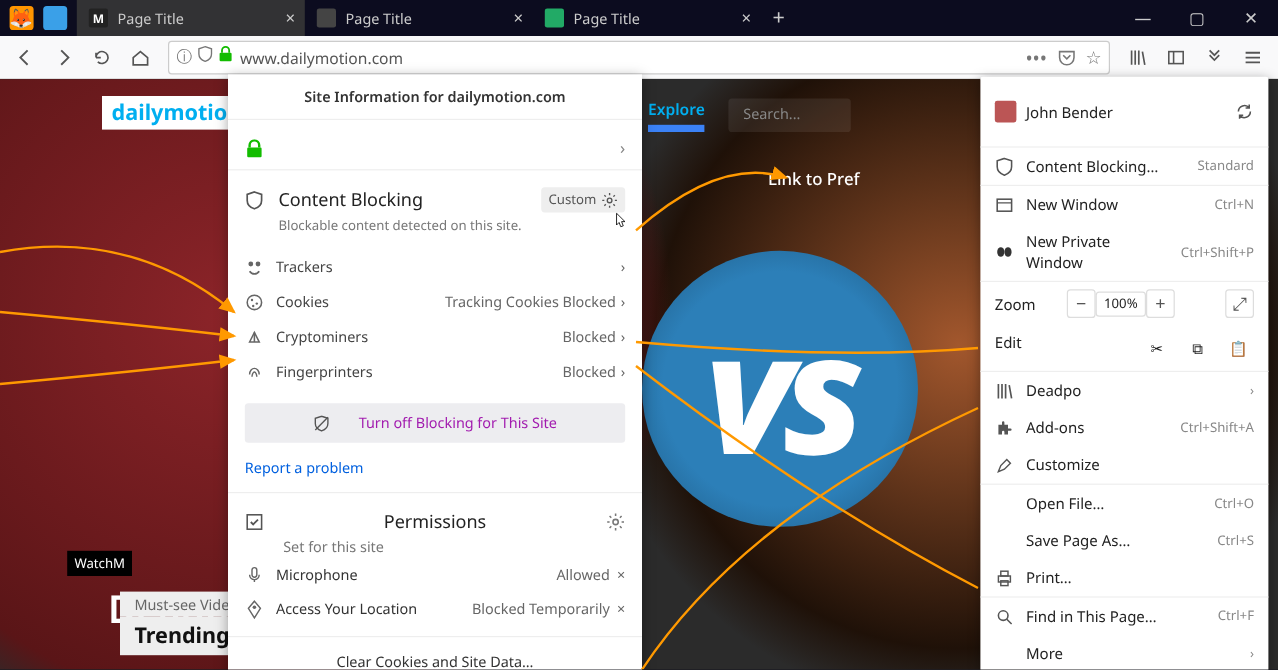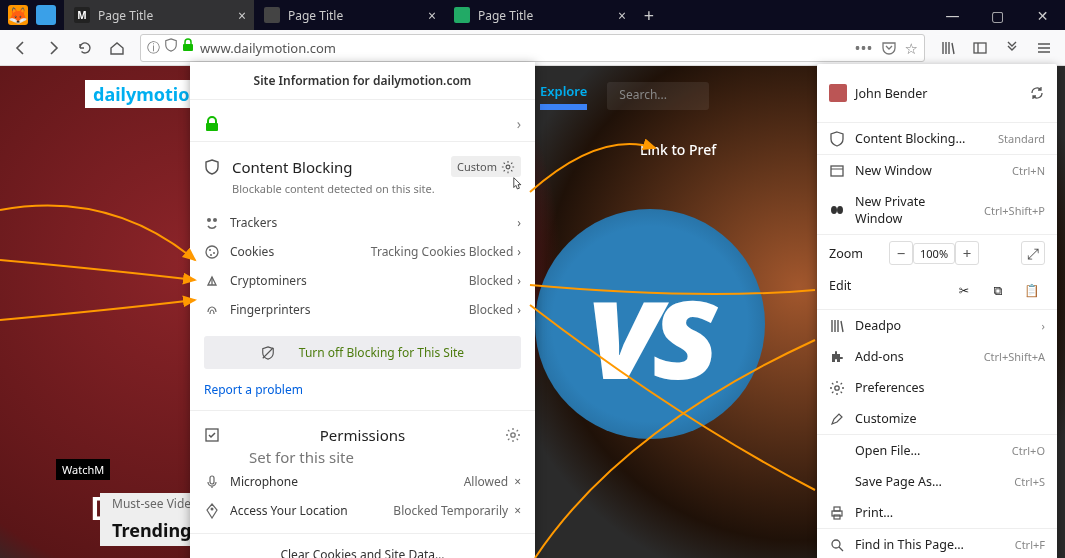--- a/index.html
+++ b/index.html
@@ -42,26 +42,26 @@
 .sp-sub{font-size:12px; color:#058b00; margin-top:2px;}
 .sp-chev{margin-left:auto; color:#888; font-size:14px;}
 .cb-badge{margin-left:auto; background:#eee; padding:3px 6px; font-size:11px; color:#555; display:flex; align-items:center; gap:4px; border-radius:3px; position:relative;}
 .cb-badge svg{width:14px;height:14px;}
 .cursor{position:absolute; right:-4px; bottom:-14px;}
 .sp-note{font-size:11px; color:#777; margin-top:4px; margin-left:28px;}
 .sp-list{margin-top:12px;}
 .sp-item{display:flex; align-items:center; gap:10px; padding:6px 0; color:#444;}
 .sp-item .right{margin-left:auto; display:flex; align-items:center; gap:4px; color:#666;}
 .sp-item svg, .sp-section svg.hicon{width:16px;height:16px;flex-shrink:0;}
-.sp-btn{background:#ededf0; border:none; width:100%; padding:8px; font-size:12px; color:#4d7c0f; border-radius:3px; margin-top:12px; display:flex; align-items:center; justify-content:center; gap:24px;}
+.sp-btn{background:#ededf0; border:none; width:100%; padding:8px; font-size:12px; color:#a21caf; border-radius:3px; margin-top:12px; display:flex; align-items:center; justify-content:center; gap:24px;}
 .sp-link{color:#0060df; font-size:12px; display:inline-block; margin:12px 0 4px;}
 .sp-footer{padding:12px; text-align:center; color:#333; font-size:12px; border-top:0;}
 .perm-section .sp-row{justify-content:space-between;}
 .perm-section .gear{color:#777;}
-.perm-section .sp-sub2{color:#777; font-size:15px; margin-left:45px; margin-top:2px;}
+.perm-section .sp-sub2{color:#777; font-size:12px; margin-left:32px; margin-top:2px;}
 .perm-item{display:flex; align-items:center; gap:10px; padding:6px 0;}
 .perm-item .right{margin-left:auto; display:flex; align-items:center; gap:6px; color:#666;}
 
 .menu { position:absolute; right: 8px; top: 64px; width: 240px; background:#fff; box-shadow: 0 2px 10px rgba(0,0,0,.35); font-size:12.5px; color:#222; z-index:6; border-radius:2px;}
 .menu-header{display:flex; align-items:center; gap:8px; padding:20px 12px; border-bottom:1px solid #eee;}
 .menu-header .avatar{width:18px;height:18px;border-radius:2px;background:#b55;}
 .menu-header .sync{margin-left:auto;}
 .mi{display:flex; align-items:center; gap:10px; padding:7px 12px;}
 .mi .sc{margin-left:auto; color:#888; font-size:11px;}
 .mi svg{width:16px;height:16px;flex-shrink:0;}
@@ -380,27 +380,20 @@
   </div>
   <div class="mi">
     <svg viewBox="0 0 16 16">
         <path d="M3 5h3V3a1 1 0 0 1 2 0v2h3v3h2a1 1 0 0 1 0 2h-2v3H8v-2a1 1 0 0 0-2 0v2H3z" fill="#555"></path>
       </svg>
     <span>Add-ons</span>
     <span class="sc">Ctrl+Shift+A</span>
   </div>
   <div class="mi">
     <svg viewBox="0 0 16 16">
-        <circle cx="8" cy="8" r="2.2" fill="none" stroke="#555" stroke-width="1.3"></circle>
-        <path d="M8 1v2M8 13v2M1 8h2M13 8h2M3 3l1.4 1.4M11.6 11.6 13 13M3 13l1.4-1.4M11.6 4.4 13 3" stroke="#555" stroke-width="1.3"></path>
-      </svg>
-    <span>Preferences</span>
-  </div>
-  <div class="mi">
-    <svg viewBox="0 0 16 16">
         <path d="M3 13l2-5 5-5 3 3-5 5-5 2z" fill="none" stroke="#555" stroke-width="1.2"></path>
       </svg>
     <span>Customize</span>
   </div>
   <div class="msep"></div>
   <div class="mi">
     <span style="width:16px"></span>
     <span>Open File…</span>
     <span class="sc">Ctrl+O</span>
   </div>

